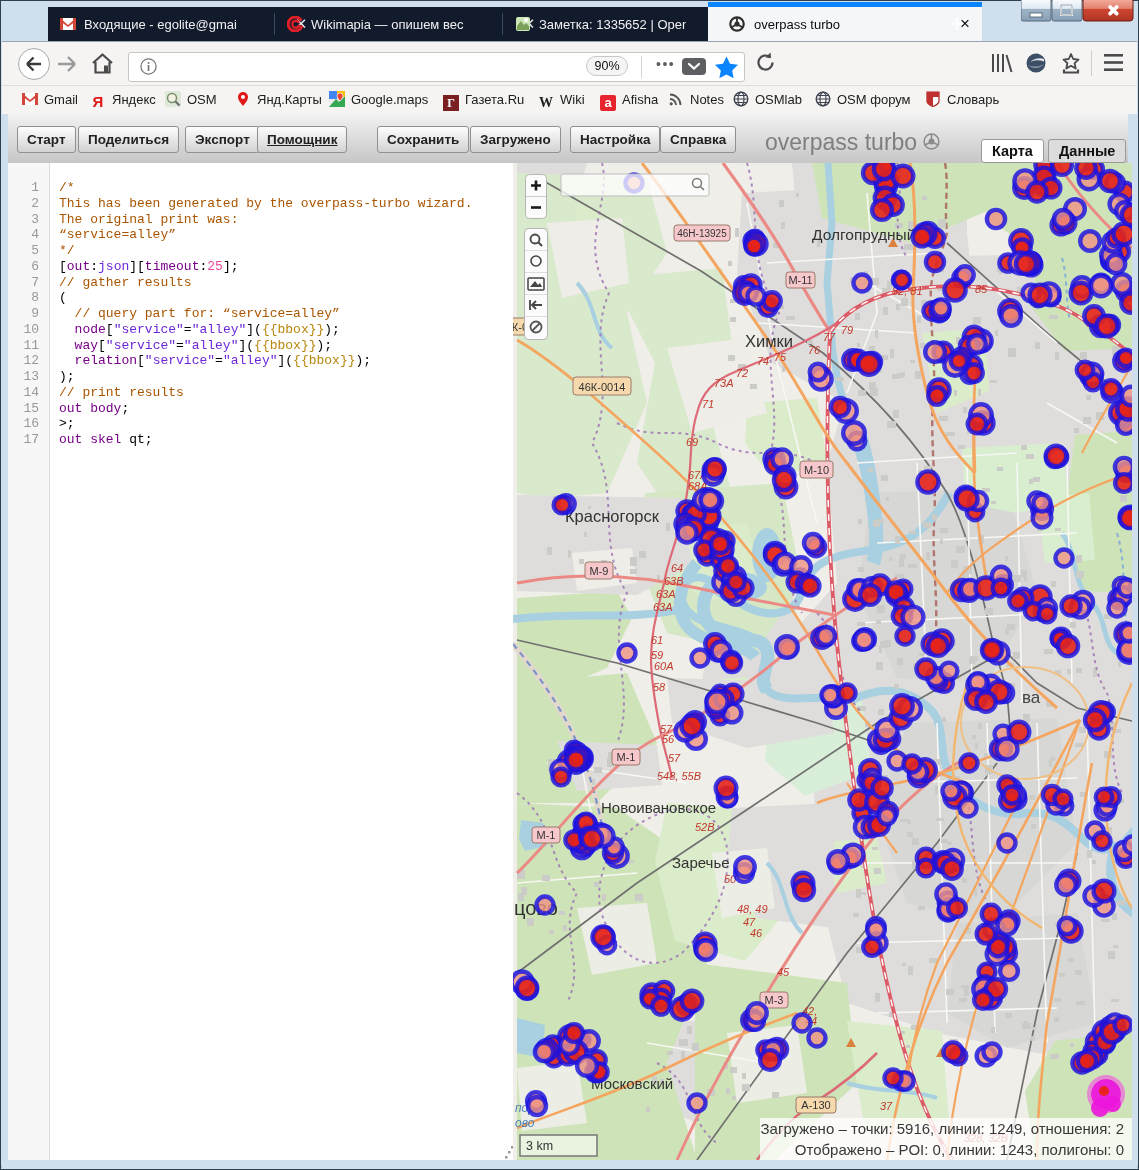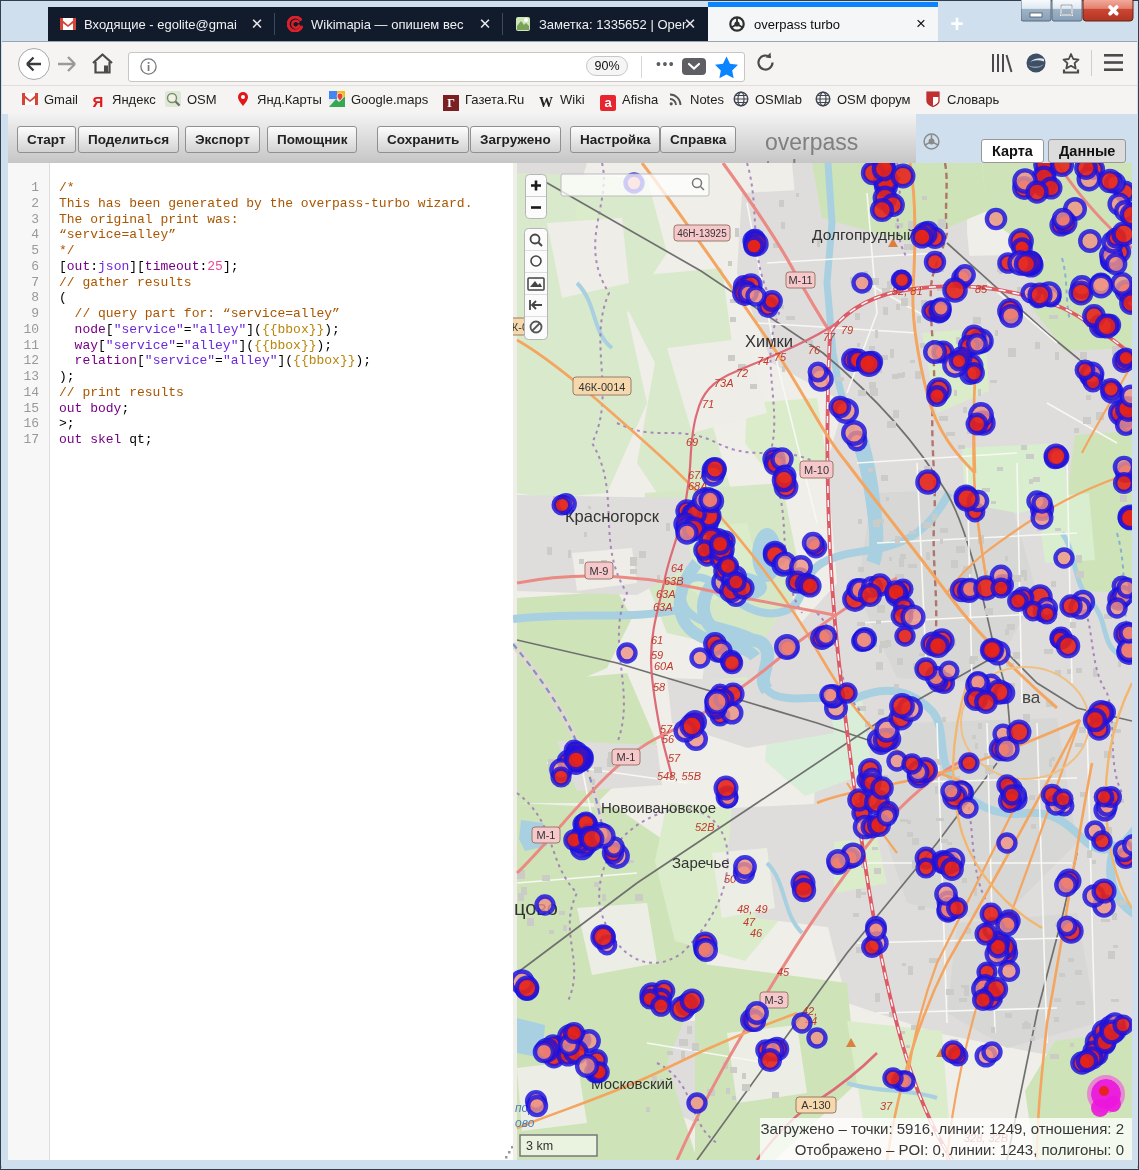--- a/index.html
+++ b/index.html
@@ -1,37 +1,37 @@
 <!DOCTYPE html>
 <html><head><meta charset="utf-8"><style>
 html,body{margin:0;padding:0;}
 body{width:1139px;height:1170px;position:relative;font-family:"Liberation Sans",sans-serif;overflow:hidden;background:#cfdfee;}
 .abs{position:absolute;}
 
 #outer{position:absolute;left:0;top:0;width:1139px;height:1170px;background:#cfdfee;}
 #outerborder{position:absolute;left:0;top:0;width:1137px;height:1168px;border:1px solid #30404f;}
 
 #tabstrip{position:absolute;left:48px;top:7px;width:890px;height:34px;background:#111b2b;}
-.tab{position:absolute;top:7px;height:34px;color:#f0f0f2;font-size:13px;}
+.tab{position:absolute;top:7px;height:34px;color:#f0f0f2;font-size:13px;padding-left:44px;}
 .tab .fav{position:absolute;left:12px;top:9px;width:16px;height:16px;}
 .tab .ttl{position:absolute;left:36px;top:10px;white-space:nowrap;overflow:hidden;}
 .tab .cls{position:absolute;right:9px;top:9px;width:16px;height:16px;font-size:15px;line-height:15px;text-align:center;color:#e8e8ea;}
 .tabsep{position:absolute;top:13px;width:1px;height:22px;background:#3a4a60;}
 #tab4{background:#f5f6f7;color:#0c0c0d;border-top:5px solid #0a84ff;height:34px;top:2px;}
 #tab4 .cls{color:#222;}
 
 #navbar{position:absolute;left:2px;top:41px;width:1135px;height:43px;background:#f5f4f2;border-top:1px solid #96a4b4;border-bottom:1px solid #e0dedb;}
 #urlbar{position:absolute;left:126px;top:10px;width:615px;height:28px;background:#fff;border:1px solid #c8c6c3;border-radius:3px;}
 #searchbar{position:absolute;left:787px;top:10px;width:185px;height:28px;background:#fff;border:1px solid #c8c6c3;border-radius:3px;}
 
 #bookmarks{position:absolute;left:2px;top:86px;width:1135px;height:28px;background:#f5f4f2;font-size:13px;color:#202020;}
 .bm{position:absolute;top:5px;height:18px;line-height:18px;white-space:nowrap;}
 .bmi{display:inline-block;width:16px;height:16px;vertical-align:-3px;margin-right:6px;}
 
-#pagehead{position:absolute;left:8px;top:114px;width:908px;height:49px;background:linear-gradient(#f2f2f2,#c6c6c6);border-bottom:1px solid #aaa;}
+#pagehead{position:absolute;left:8px;top:114px;width:1120px;height:49px;background:linear-gradient(#f2f2f2,#c6c6c6);border-bottom:1px solid #aaa;}
 .mbtn{position:absolute;top:12px;height:17px;padding:4px 9px;background:linear-gradient(#fdfdfd,#d2d2d2);border:1px solid #909090;border-radius:3px;font-size:13.5px;font-weight:bold;color:#222;line-height:17px;}
 #logo{position:absolute;left:757px;top:15px;font-size:23px;color:#7f7f7f;}
 .vtab{position:absolute;top:25px;height:16px;padding:3px 10px;border:1px solid #989898;border-radius:3px;font-size:14.5px;font-weight:bold;color:#111;line-height:16px;}
 
 #editor{position:absolute;left:8px;top:163px;width:500px;height:997px;background:#fff;font-family:"Liberation Mono",monospace;font-size:13px;line-height:15.75px;}
 #gutter{position:absolute;left:0;top:0;width:41px;height:997px;background:#f7f7f7;border-right:1px solid #ddd;}
 #lnums{position:absolute;left:0;top:17px;width:31px;text-align:right;color:#999;}
 #code{position:absolute;left:51px;top:17px;white-space:pre;color:#000;}
 .cm{color:#a50;}
 .kw{color:#708;}
@@ -227,21 +227,21 @@
         <path d="M2 1 H14 V10 C14 13 8 15.5 8 15.5 C8 15.5 2 13 2 10 Z" fill="#fff" stroke="#b02020" stroke-width="1.2"></path>
         <path d="M2 1 H8 V15 C5 14 2 12.5 2 10 Z" fill="#c03030"></path>
         <path d="M8 1 H14 V6 H8 Z" fill="#c03030"></path>
       </svg><span>Словарь</span></div>
   </div>
 
 <div id="pagehead">
  <div class="mbtn" style="left:9px;">Старт</div>
  <div class="mbtn" style="left:70px;">Поделиться</div>
  <div class="mbtn" style="left:177px;">Экспорт</div>
- <div class="mbtn" style="left:259px;">Помощник</div>
+ <div class="mbtn" style="left:249px;text-decoration:underline;">Помощник</div>
  <div class="mbtn" style="left:369px;">Сохранить</div>
  <div class="mbtn" style="left:462px;">Загружено</div>
  <div class="mbtn" style="left:562px;">Настройка</div>
  <div class="mbtn" style="left:652px;">Справка</div>
  <div id="logo">overpass turbo</div>
  <svg class="abs" style="left:915px;top:19px;" width="17" height="17" viewBox="0 0 17 17">
       <g fill="none" stroke="#8a8a8a" stroke-width="1.5">
         <circle cx="8.5" cy="8.5" r="7.4"></circle>
         <circle cx="8.5" cy="8.5" r="2.2" fill="#8a8a8a"></circle>
         <path d="M8.5 1.5 v5 M2 12 l4.5 -2.3 M15 12 l-4.5 -2.3"></path>

